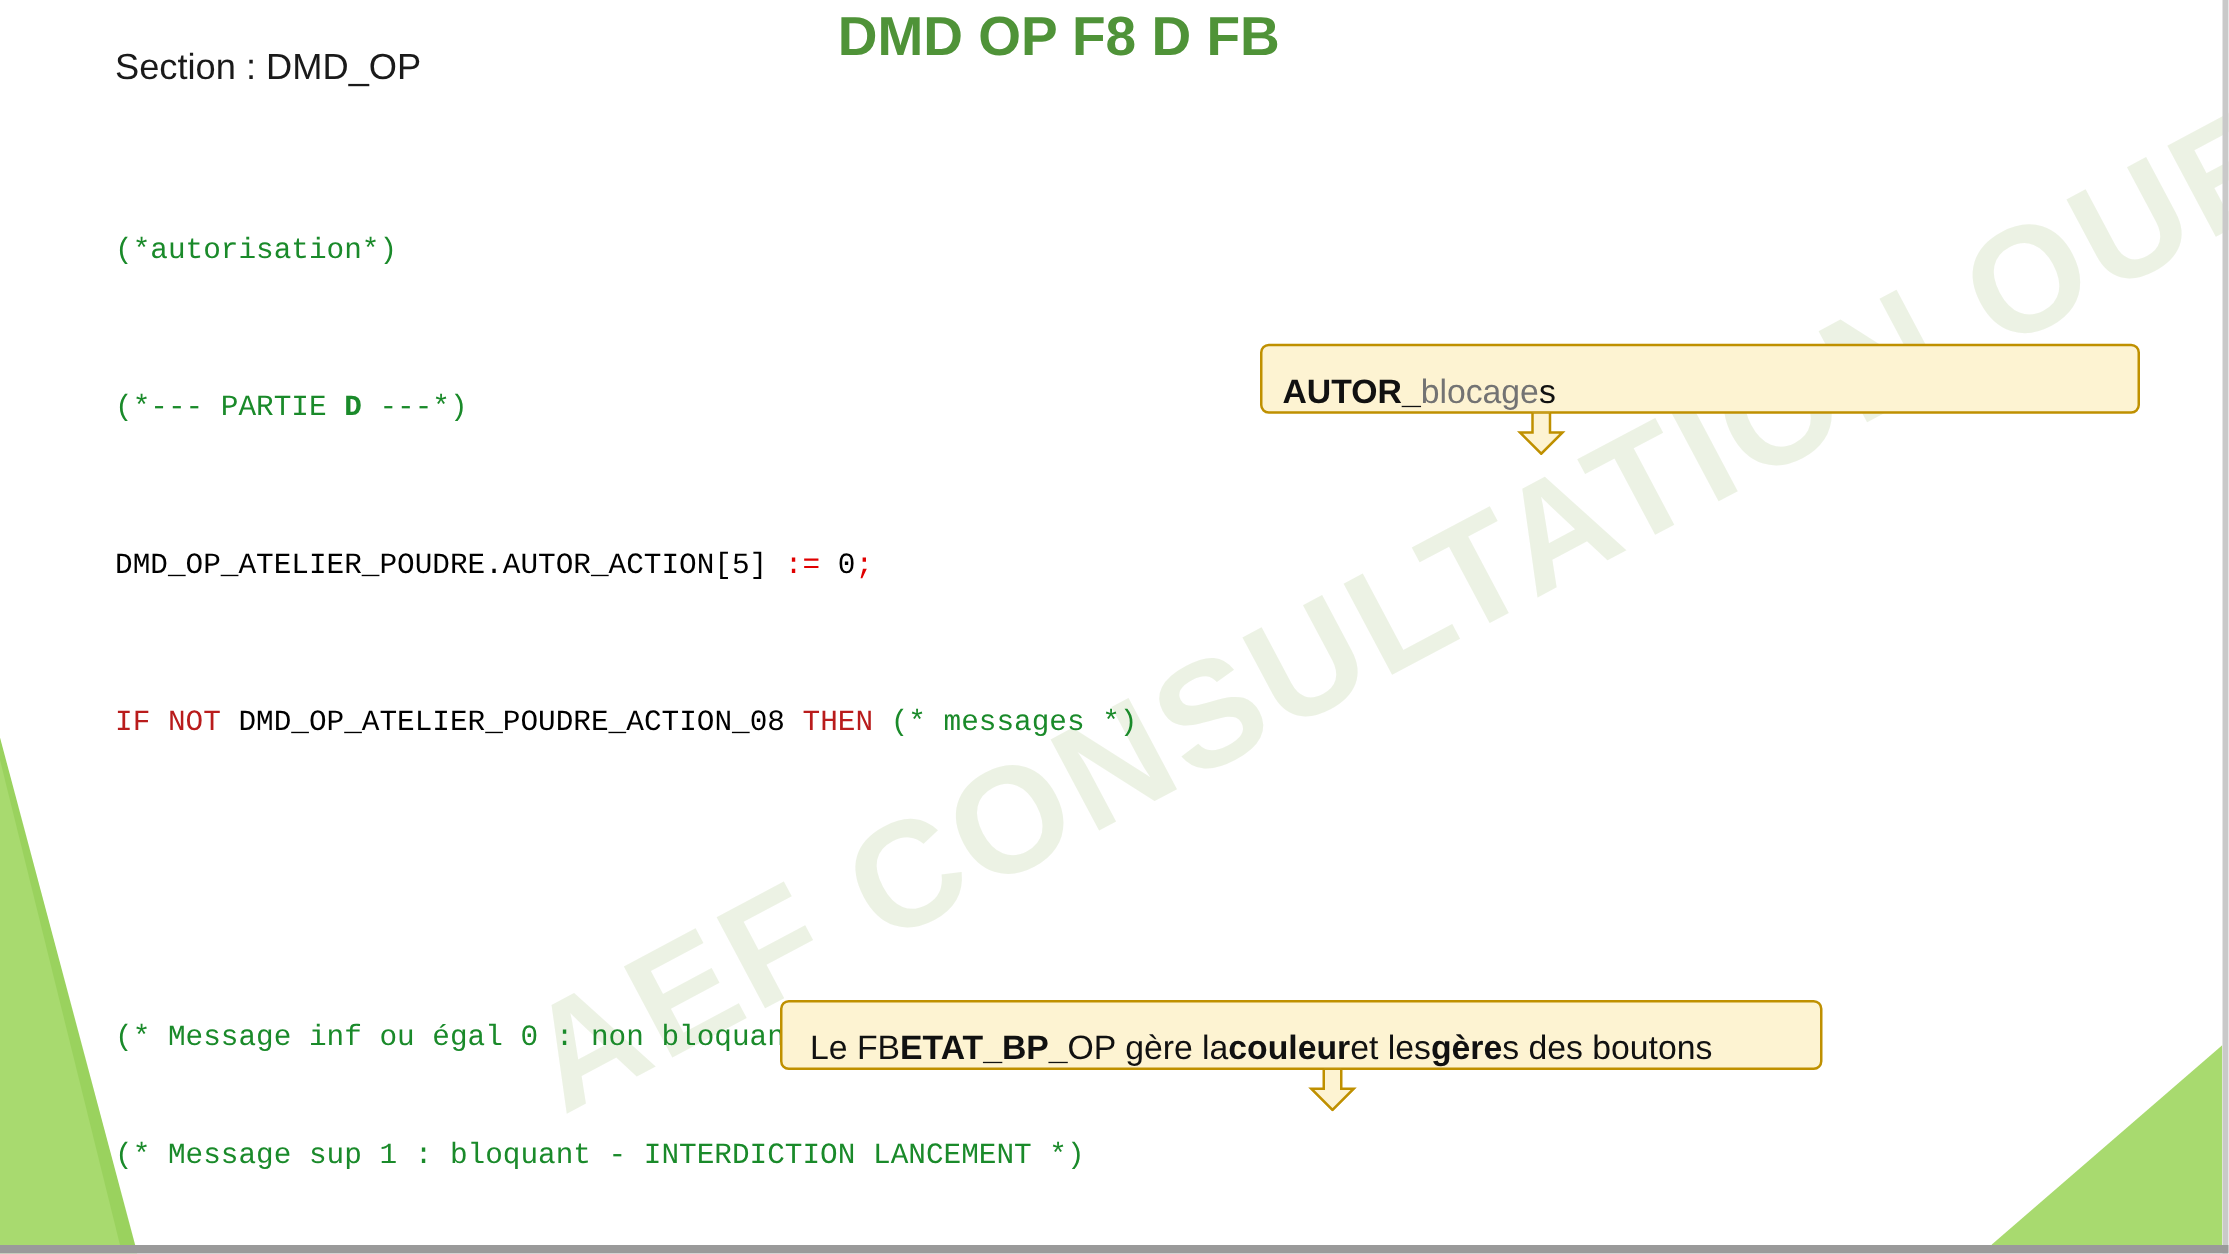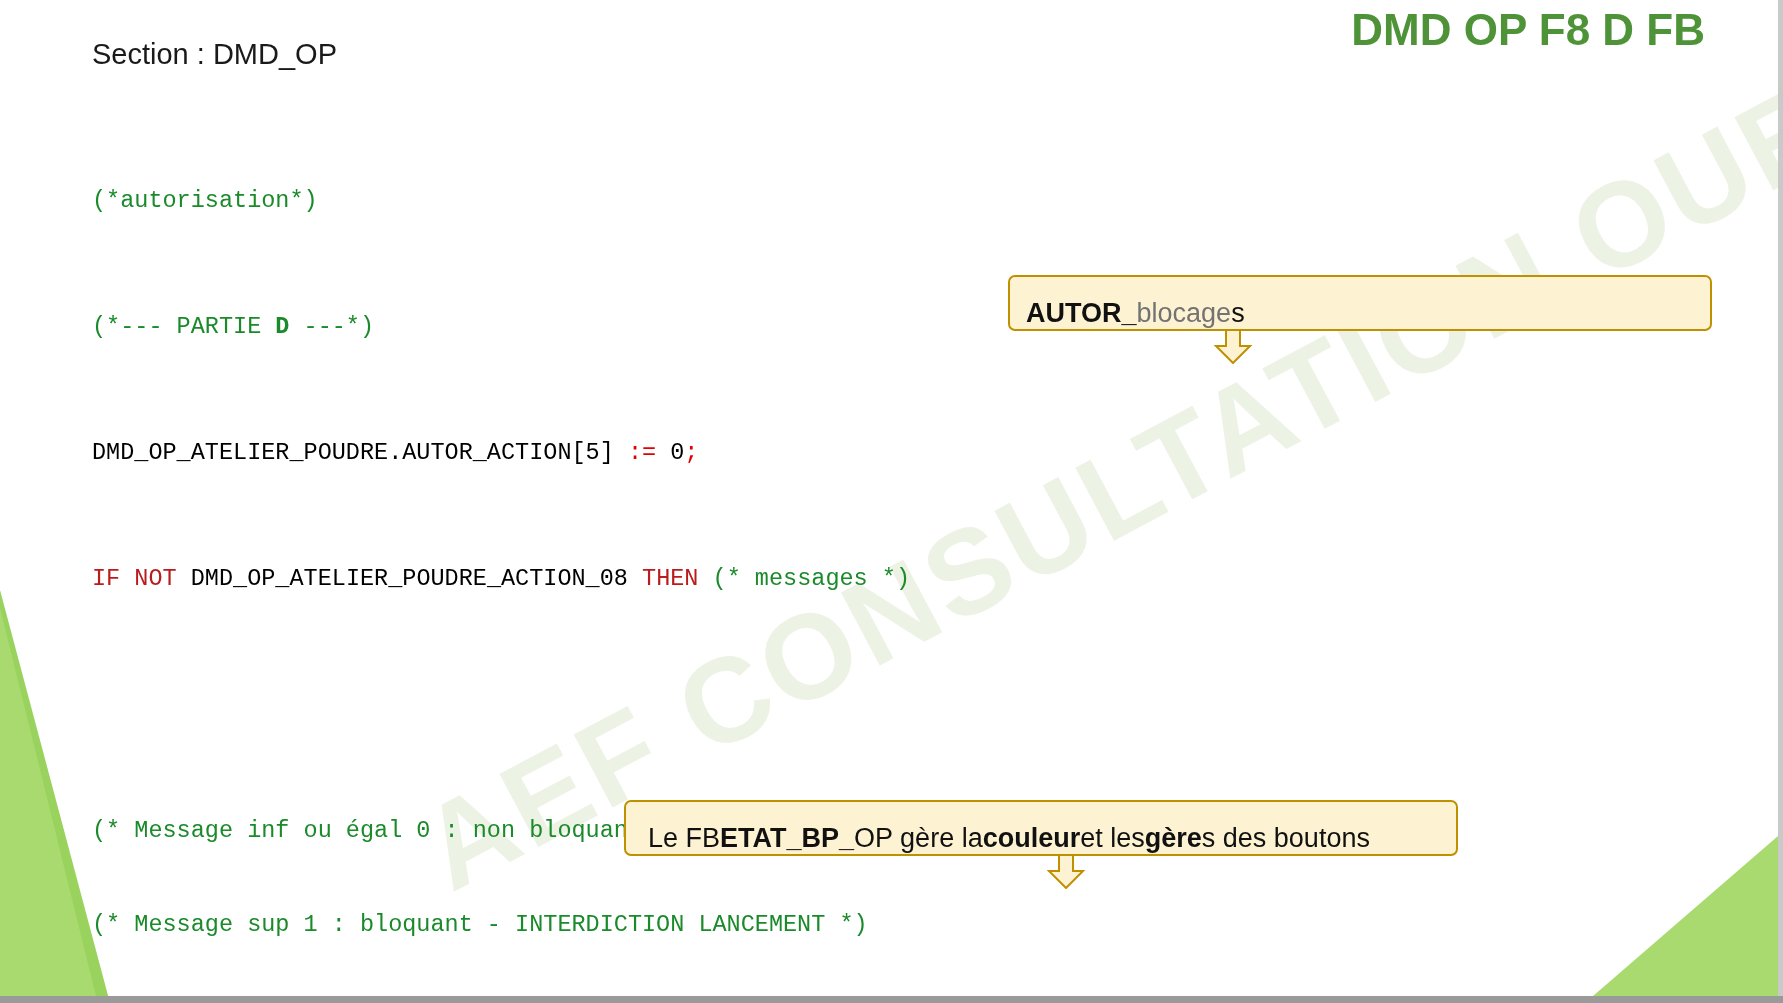--- a/index.html
+++ b/index.html
@@ -89,28 +89,27 @@
     pointer-events: none;
     user-select: none;
   }
 
   
   .slide-title {
     position: absolute;
     left: 0;
     top: 5px;
     width: 1694px;
-    text-align: right;
+    text-align: center;
     font-family: "Liberation Sans", sans-serif;
     font-size: 44px;
     font-weight: bold;
     color: #4f9338;
     letter-spacing: 0px;
     z-index: 4;
-    padding-left: 11px;
   }
   .section-label {
     position: absolute;
     left: 92px;
     top: 38px;
     font-family: Liberation Sans, sans-serif;
     font-size: 29px;
     font-weight: normal;
     color: #1a1a1a;
     z-index: 4;

